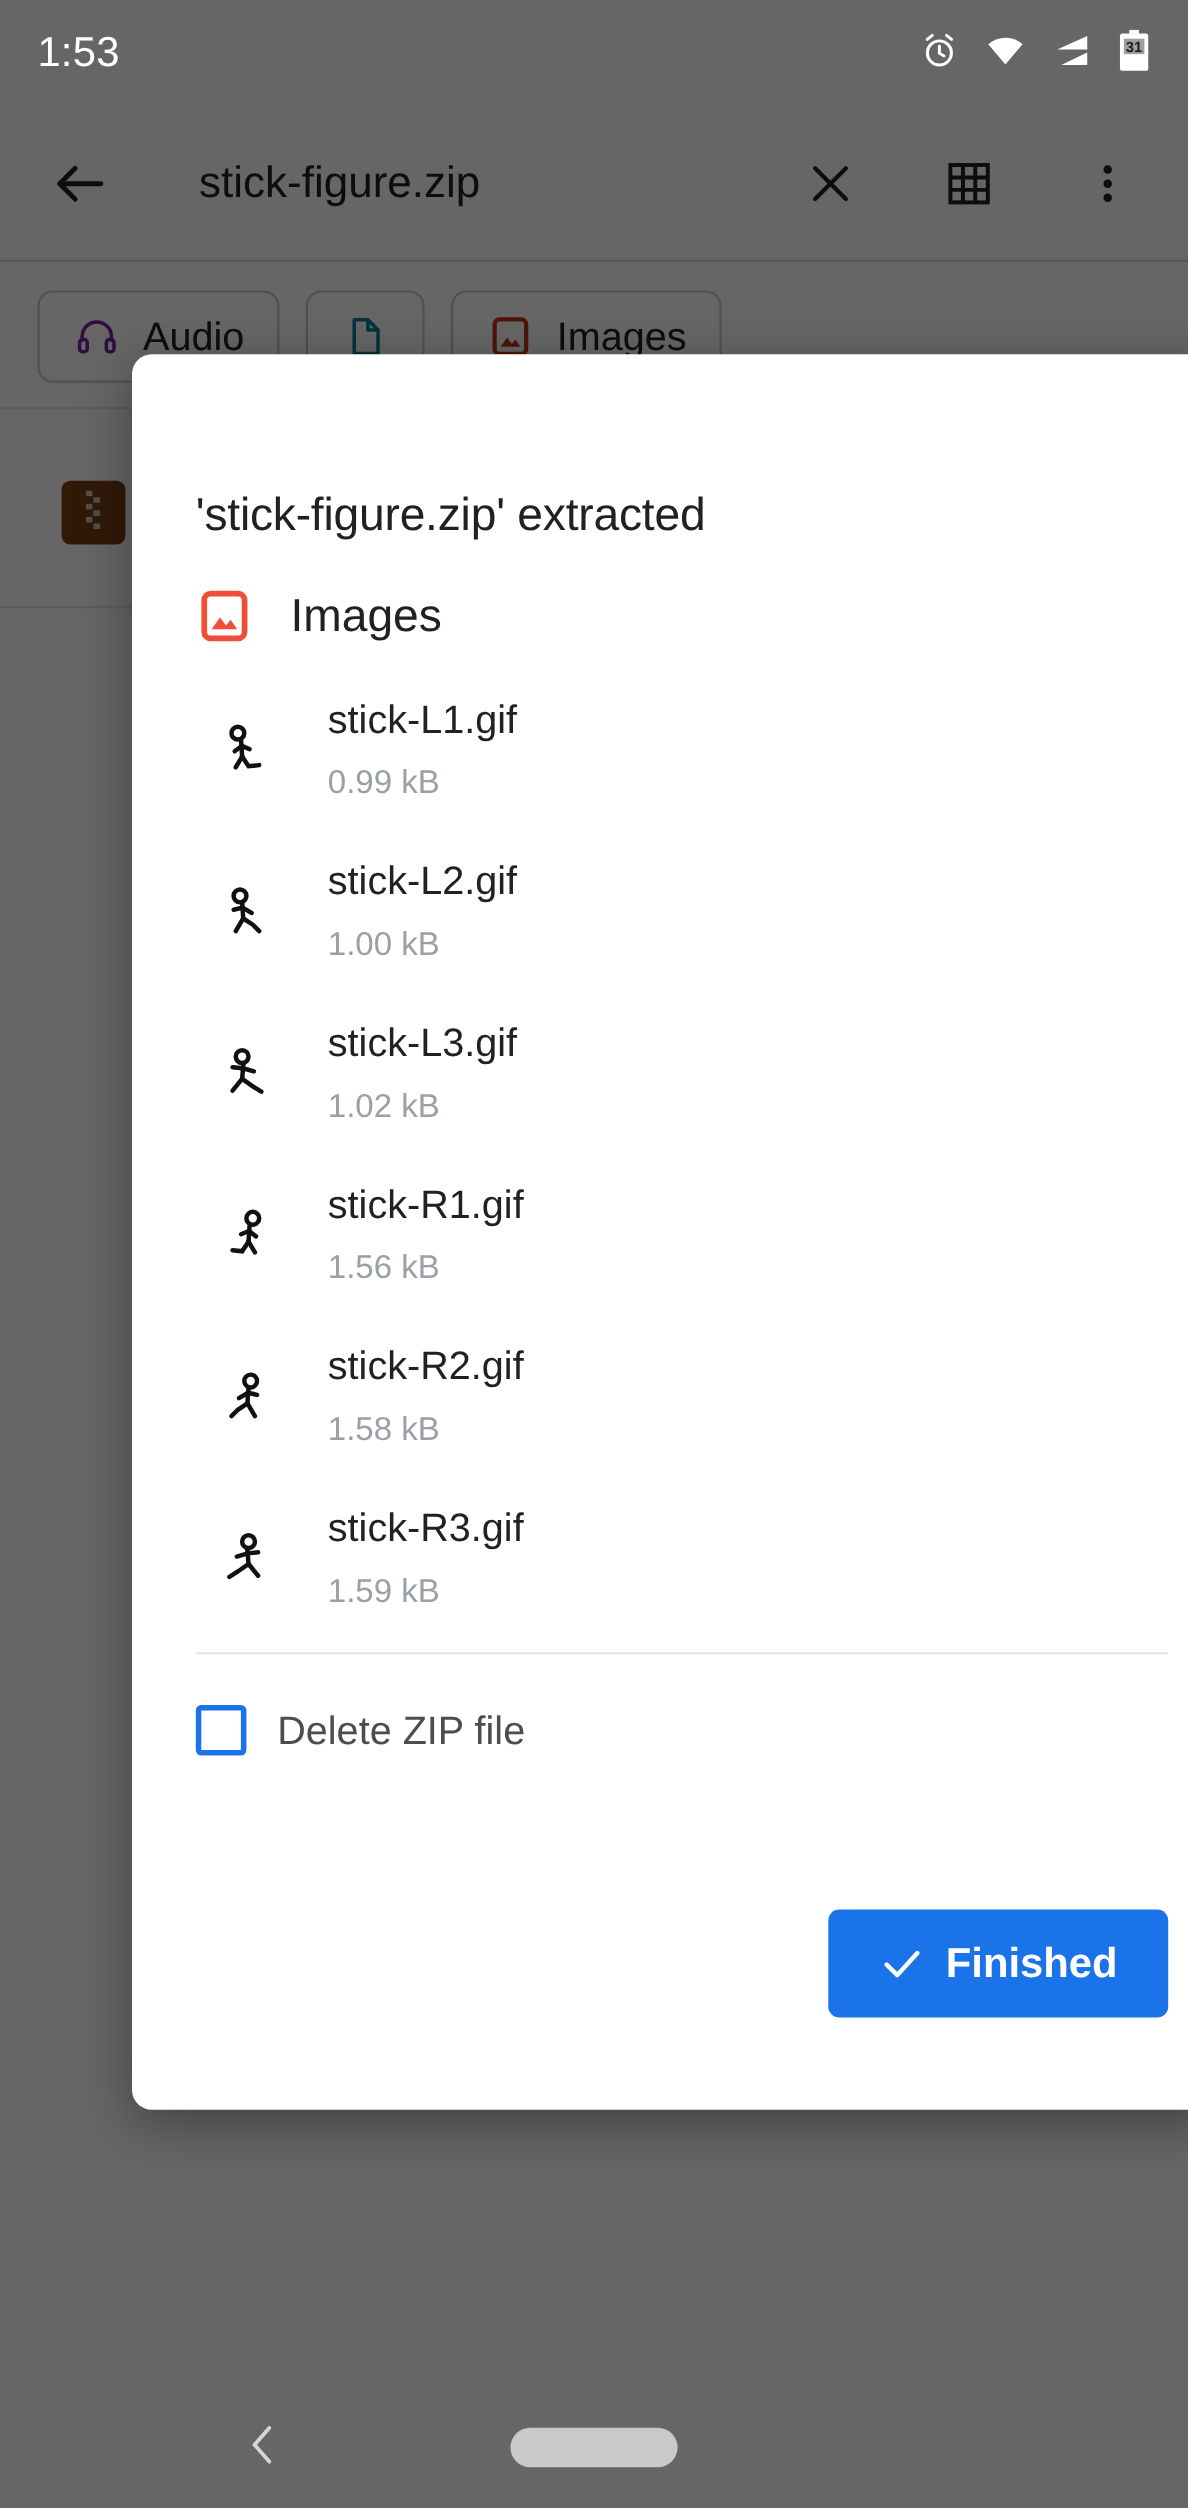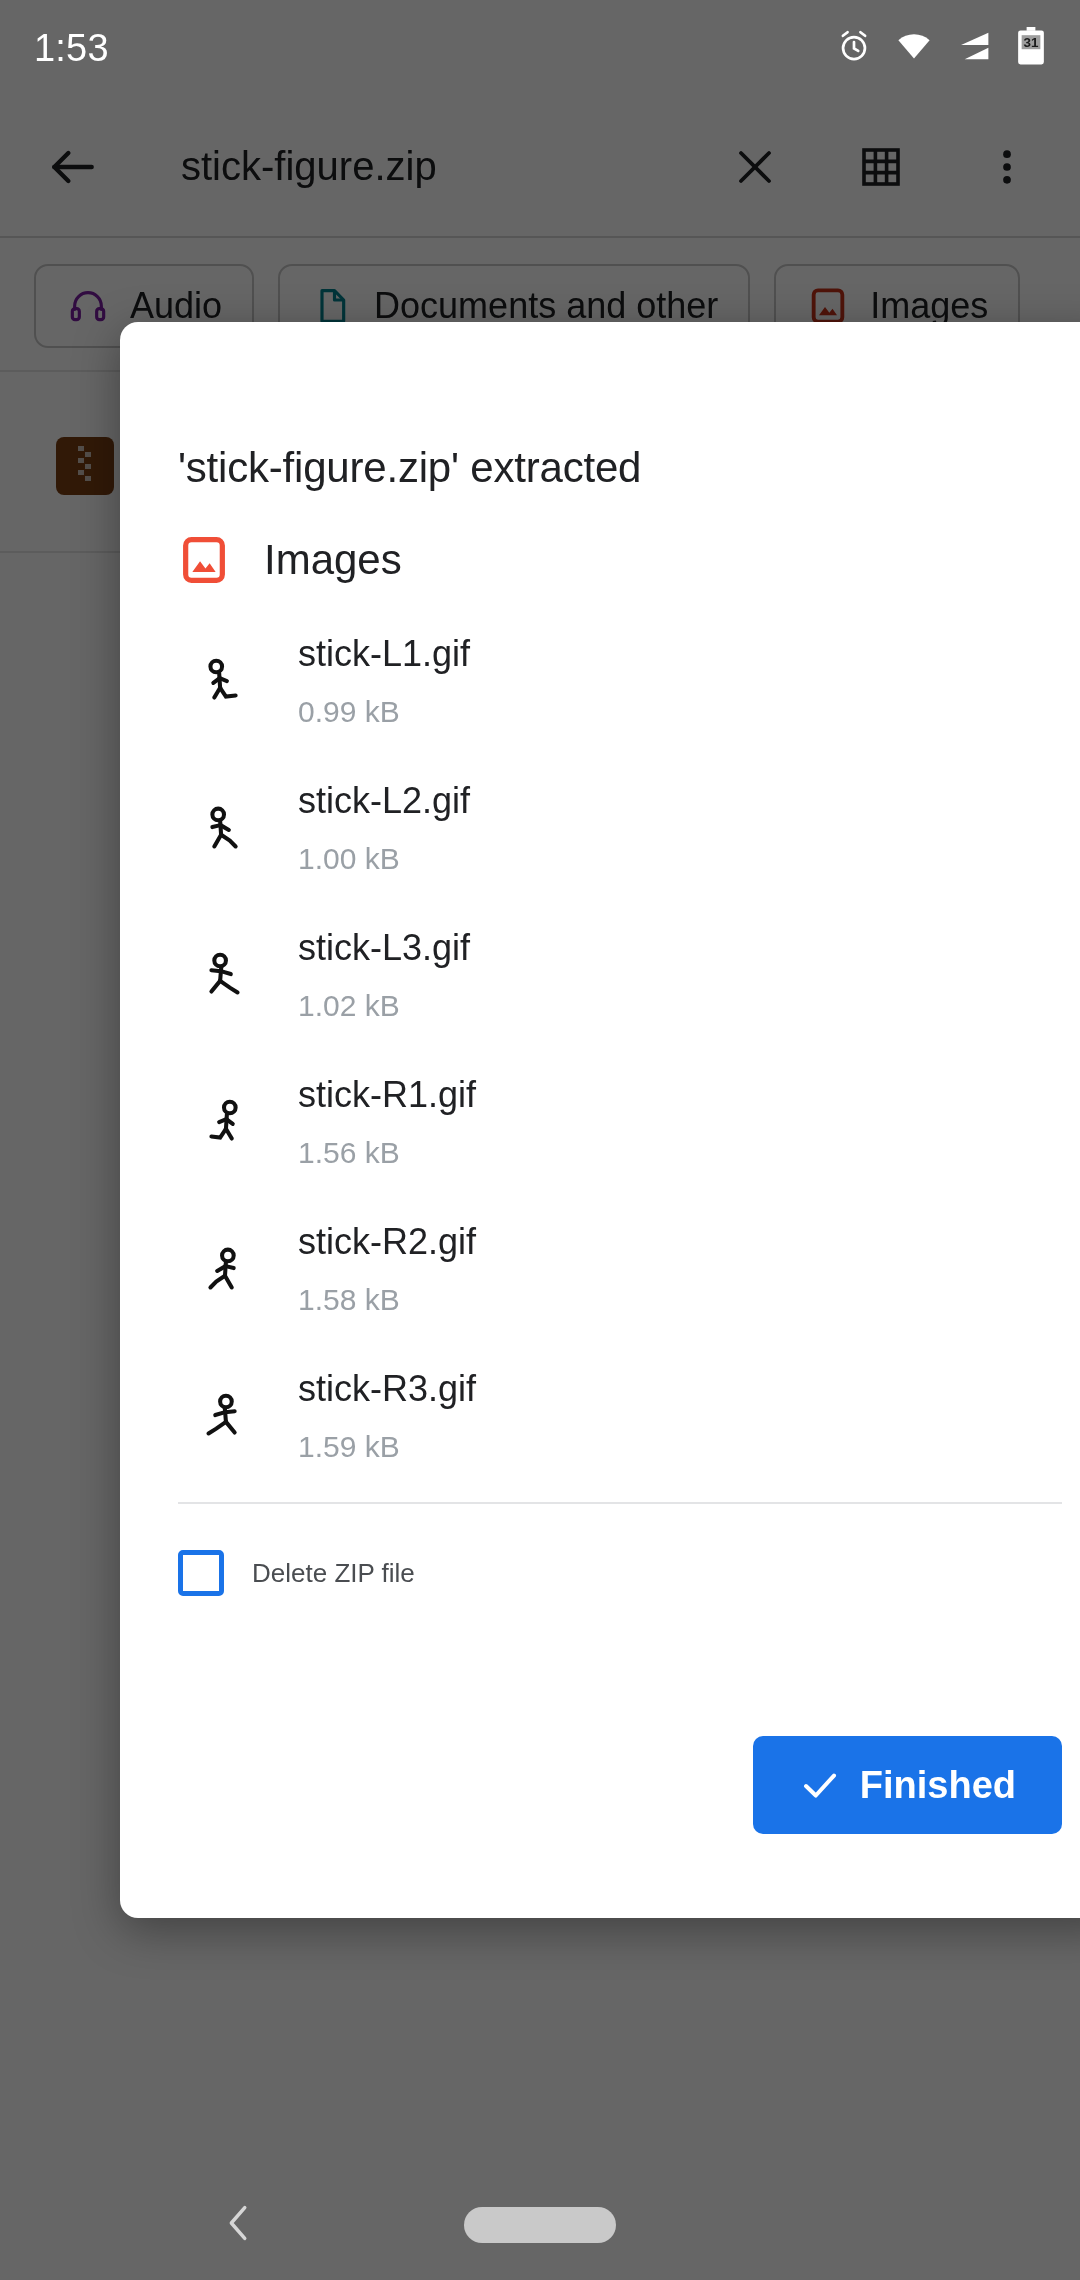--- a/index.html
+++ b/index.html
@@ -149,21 +149,21 @@
 
   .checkbox-row {
     display: flex; align-items: center; gap: 28px;
     padding: 46px 58px 0 58px;
   }
   .checkbox-box {
     width: 46px; height: 46px; border-radius: 5px;
     border: 5px solid #1a73e8; background: #ffffff;
     flex: 0 0 auto;
   }
-  .checkbox-label { font-size: 26px; color: #4a4d51; }
+  .checkbox-label { font-size: 36px; color: #4a4d51; }
 
   .dlg-actions {
     margin-top: auto;
     display: flex; justify-content: flex-end;
     padding: 0 58px 84px 58px;
   }
   .btn-finished {
     display: inline-flex; align-items: center; gap: 19px;
     background: #1a73e8; color: #ffffff;
     border: none; border-radius: 10px;
@@ -241,21 +241,20 @@
         </span>
         <span>Audio</span>
       </div>
       <div class="chip">
         <span class="chip-icon">
           <svg width="40" height="40" viewBox="0 0 24 24" fill="none" stroke="#00838F" stroke-width="1.9" stroke-linejoin="round">
             <path d="M6 2.8h7.5L19 8.4V21.2H6z"></path>
               <path d="M13.5 2.8V8.4H19"></path>
           </svg>
         </span>
-        <span>Documents and other</span>
       </div>
       <div class="chip">
         <span class="chip-icon">
           <svg width="40" height="40" viewBox="0 0 24 24">
             <rect x="3.4" y="2.6" width="17.2" height="18.8" rx="2.6" fill="none" stroke="#C5321B" stroke-width="2.3"></rect>
             <path d="M6.6 17.6l3.6-5 2.6 3.4 1.9-2.4 2.7 4z" fill="#C5321B"></path>
           </svg>
         </span>
         <span>Images</span>
       </div>

